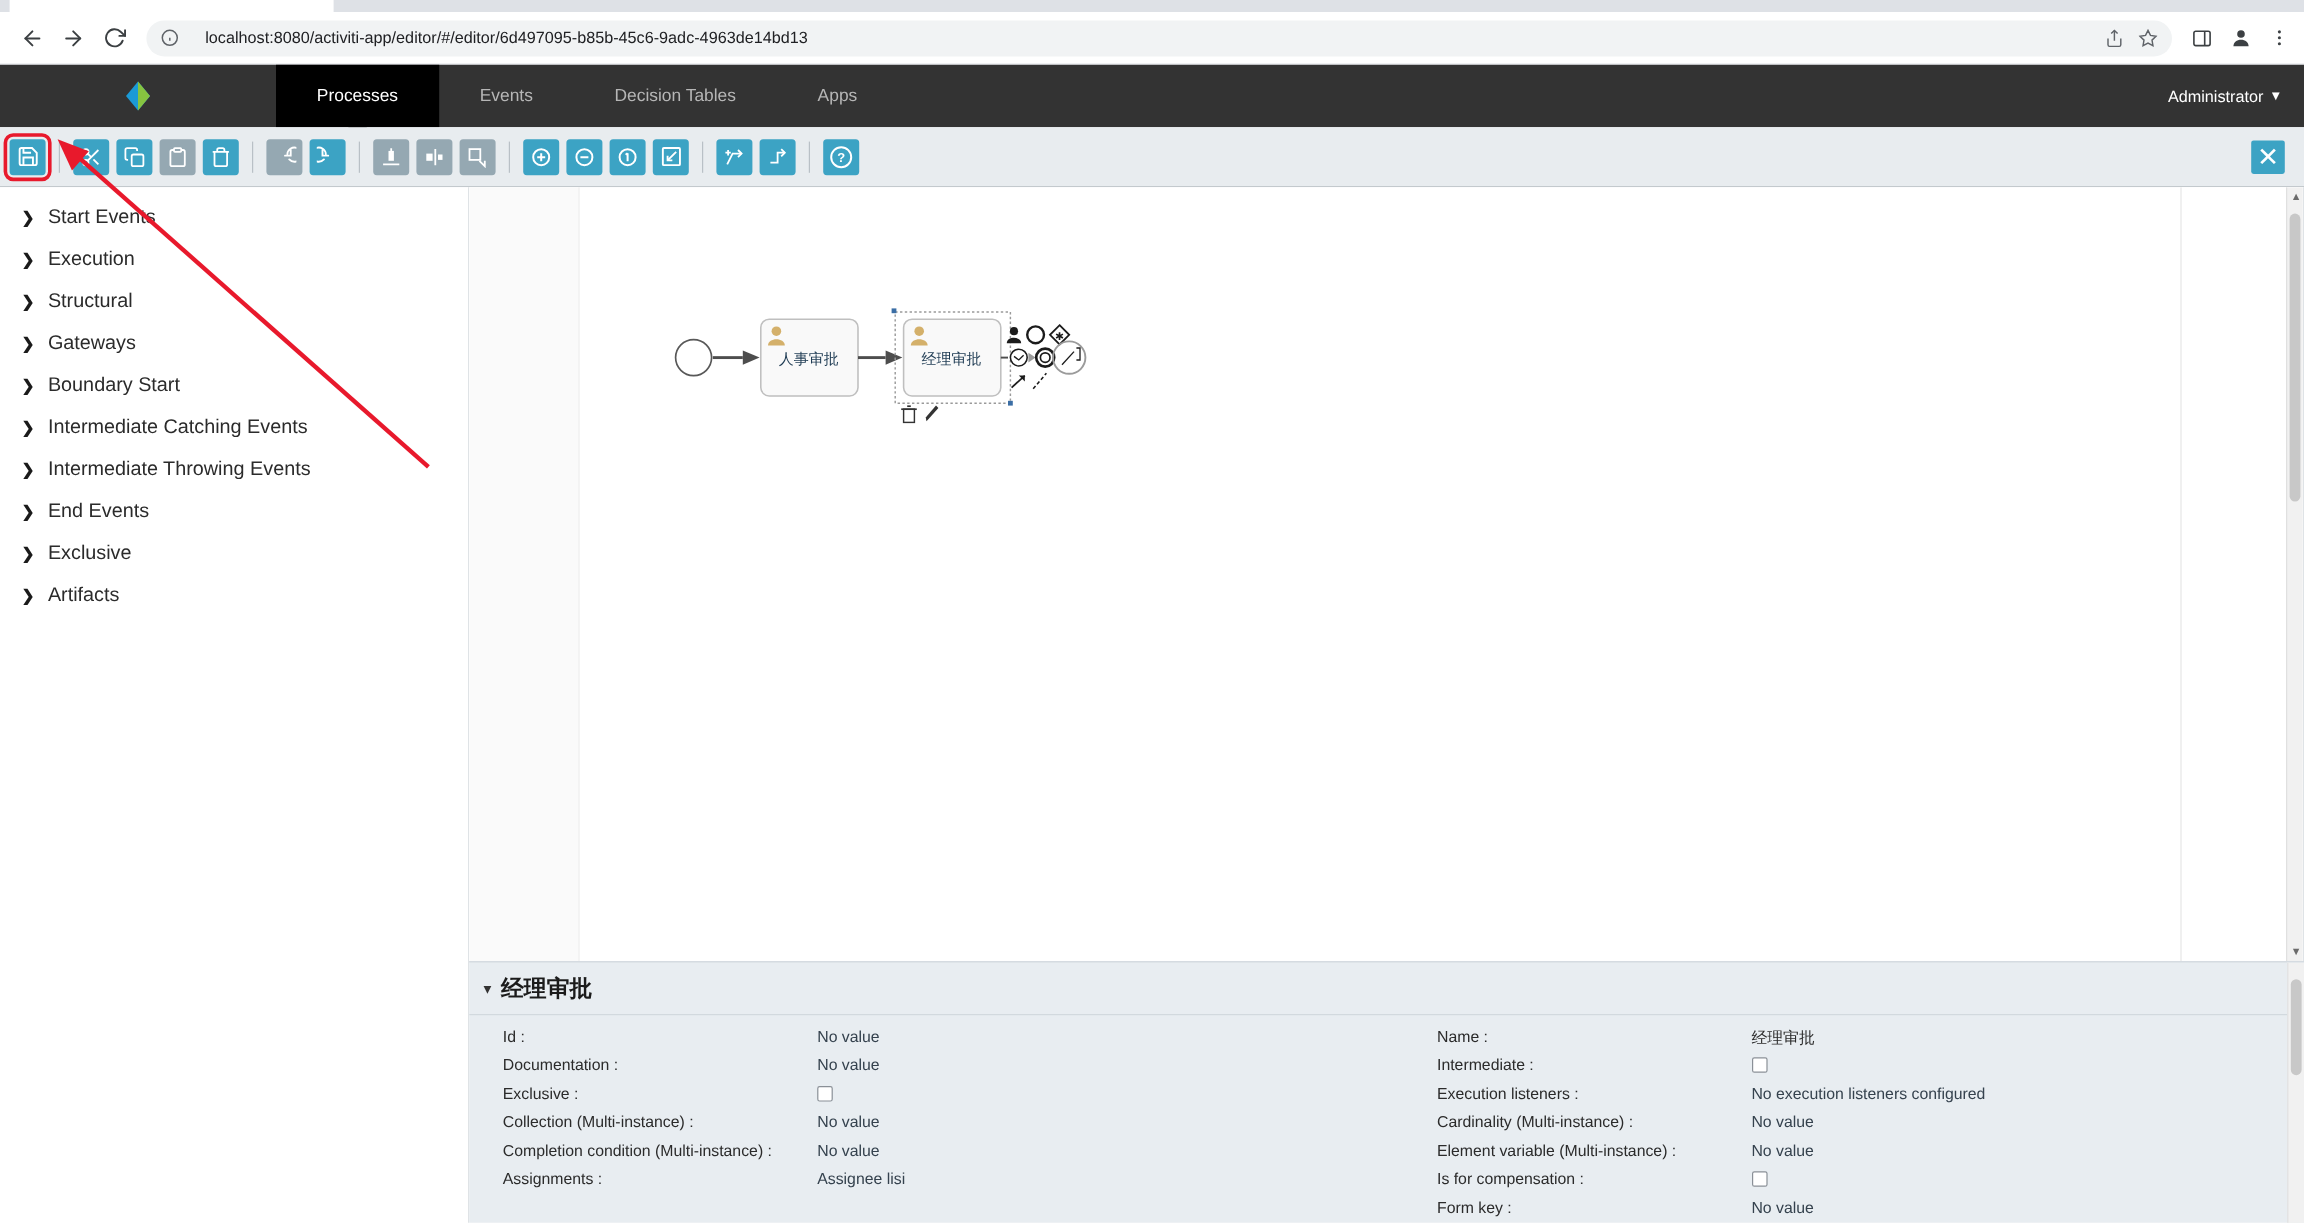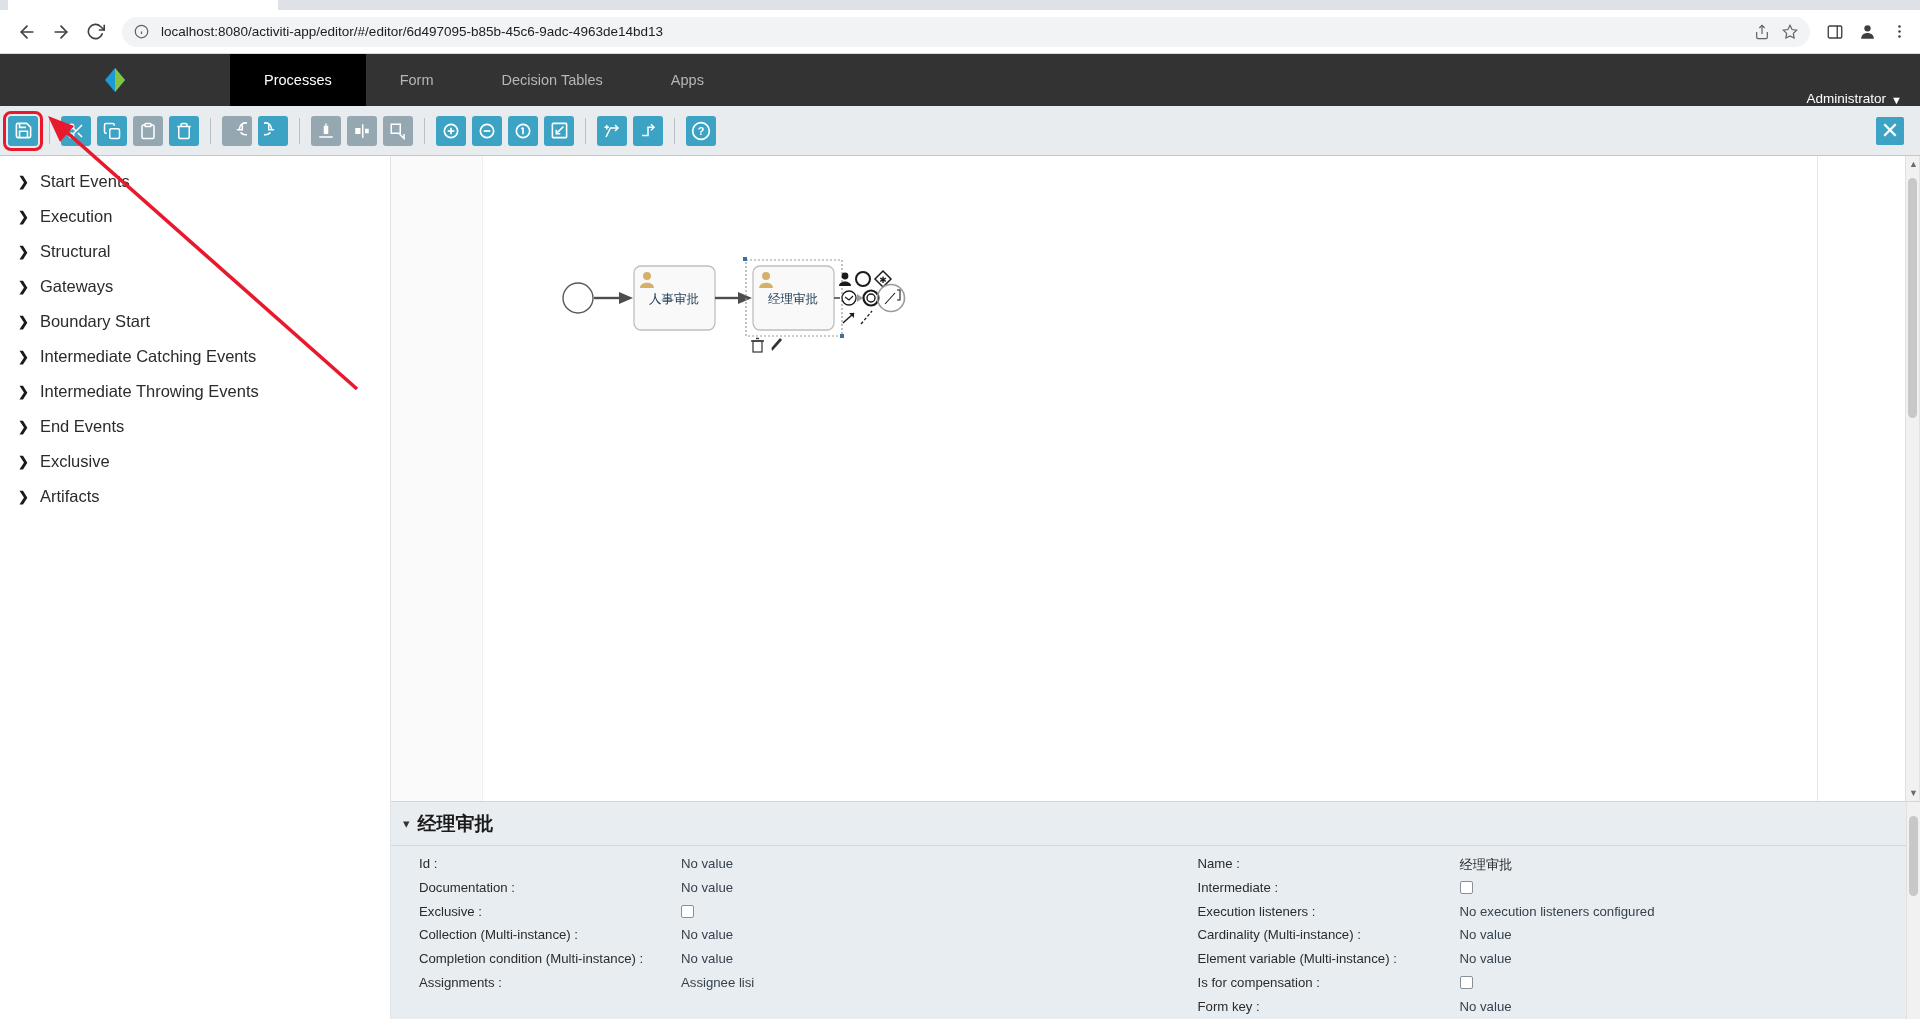--- a/index.html
+++ b/index.html
@@ -48,21 +48,21 @@
     flex: none;
   }
   .urlbar {
     flex: 1;
     height: 30px;
     background: #f1f3f4;
     border-radius: 16px;
     display: flex; align-items: center;
     padding: 0 12px;
     margin: 0 8px;
-    gap: 12px;
+    gap: 22px;
     min-width: 0;
   }
   .urlbar .url-text {
     font-size: 13.5px; color: #202124;
     white-space: nowrap; overflow: hidden; text-overflow: ellipsis;
   }
   .url-icons { display: flex; align-items: center; gap: 12px; margin-left: auto; padding-left: 10px; }
   .tb-right { display: flex; align-items: center; gap: 14px; padding-left: 4px; }
 
   
@@ -92,21 +92,21 @@
   .nav-tab.active::after {
     content: "";
     position: absolute;
     bottom: -8px; left: 50%; transform: translateX(-50%);
     border-left: 8px solid transparent;
     border-right: 8px solid transparent;
     border-top: 8px solid #000000;
   }
   .navbar-right {
     margin-left: auto;
-    display: flex; align-items: flex-end;
+    display: flex; align-items: center;
     padding-right: 18px;
     color: #ffffff;
     font-size: 13.5px;
     gap: 5px;
   }
 
   
   .editor-toolbar {
     height: 50px;
     background: #e8ecef;
@@ -357,21 +357,21 @@
 
 <div class="app-navbar">
   <div class="navbar-logo">
     <svg width="24" height="26" viewBox="0 0 24 26">
       <polygon points="12,1 22,13 12,25 2,13" fill="#1b9ad6"></polygon>
       <polygon points="12,1 22,13 12,25" fill="#86c440"></polygon>
     </svg>
   </div>
   <div class="nav-tabs">
     <div class="nav-tab active">Processes</div>
-    <div class="nav-tab">Form</div>
+    <div class="nav-tab">Events</div>
     <div class="nav-tab">Decision Tables</div>
     <div class="nav-tab">Apps</div>
   </div>
   <div class="navbar-right">
     <span>Administrator</span>
     <span style="font-size:11px;">▼</span>
   </div>
 </div>
 
 <div class="editor-toolbar">

